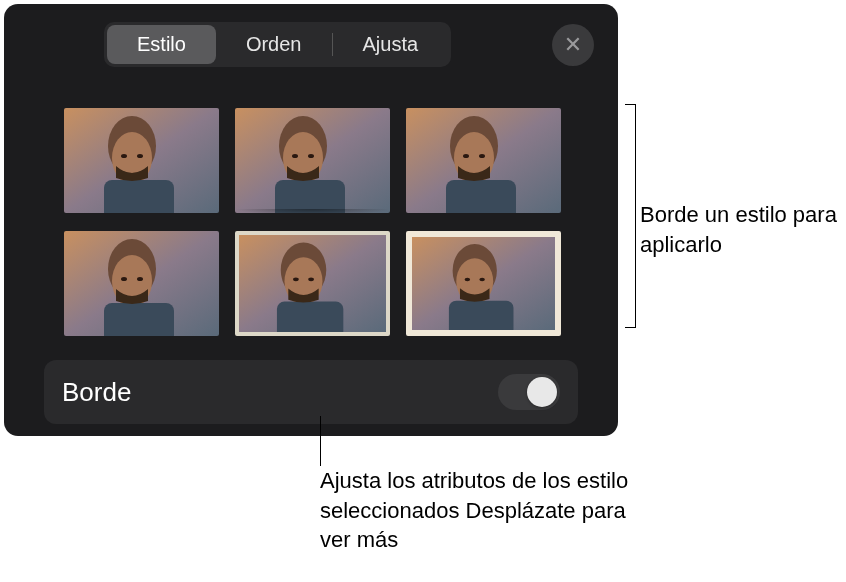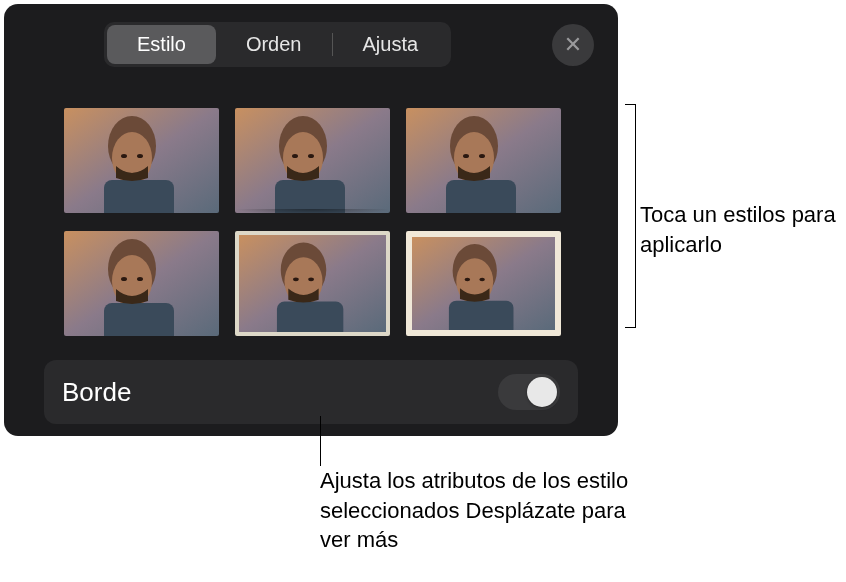--- a/index.html
+++ b/index.html
@@ -279,16 +279,16 @@
   <div class="border-row">
     <span class="border-label">Borde</span>
     <div class="toggle">
       <div class="toggle-knob"></div>
     </div>
   </div>
 
 </div>
 
 <div class="bracket"></div>
-<div class="callout callout-right">Toca un estilos para aplicarlo</div>
+<div class="callout callout-right">Borde un estilo para aplicarlo</div>
 
 <div class="leader"></div>
 <div class="callout callout-bottom">Ajusta los atributos de los estilo seleccionados Desplázate para ver más</div>
 
 </body></html>

